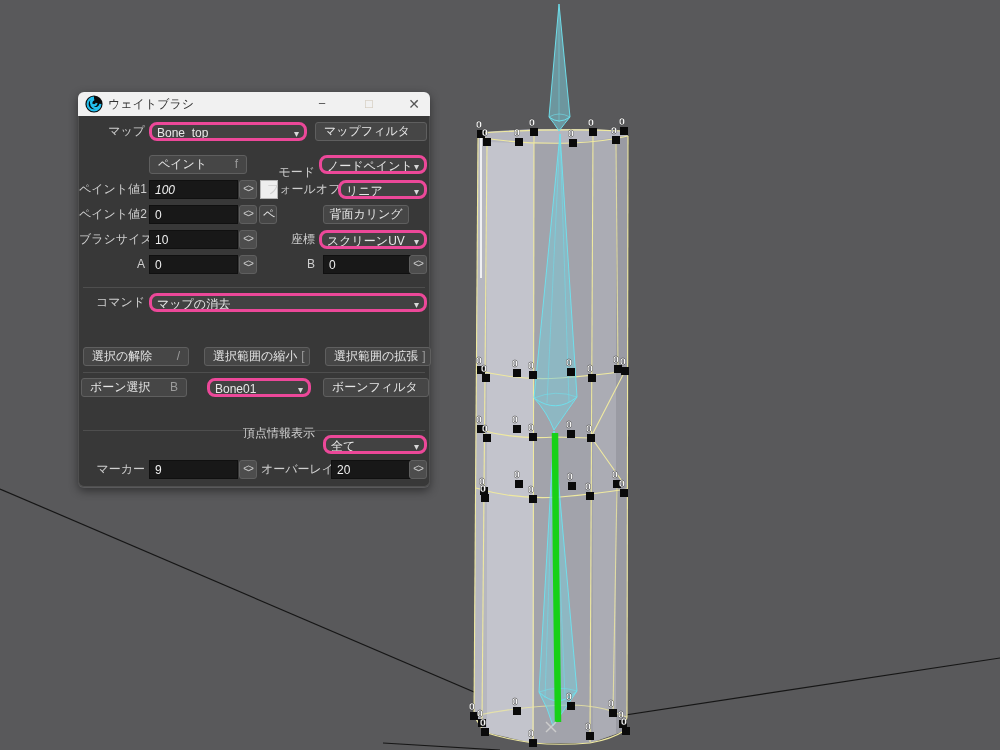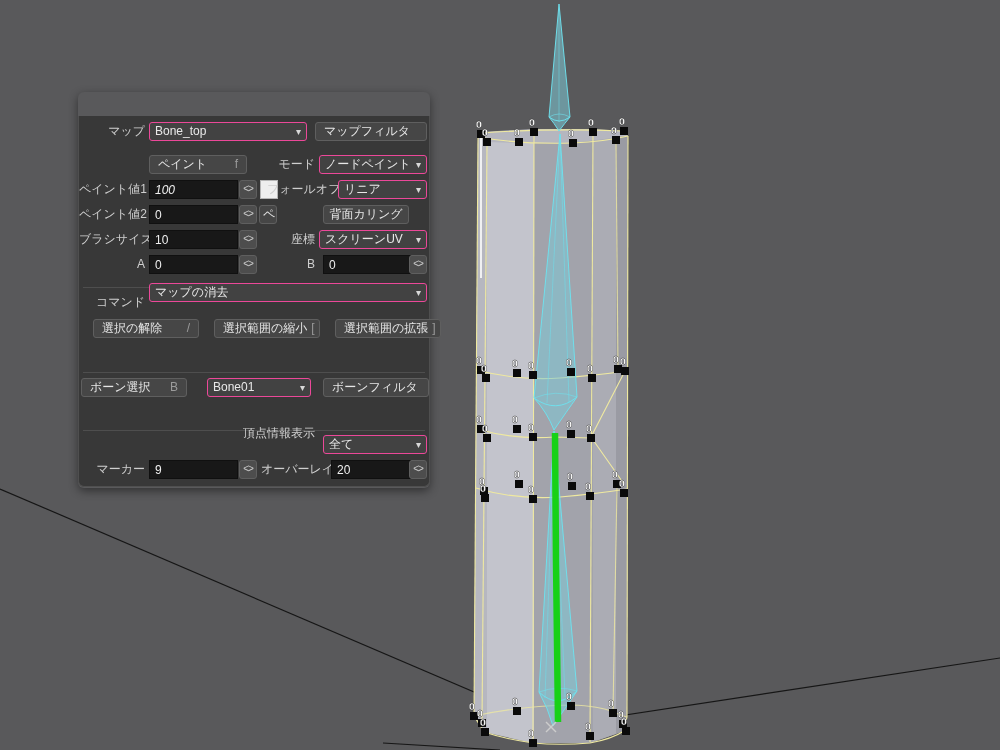--- a/index.html
+++ b/index.html
@@ -18,30 +18,30 @@
   #win-max{color:#cfc4b4;}
   #dlgbody{position:absolute;left:0;top:24px;width:350px;height:370px;background:#383838;
            border:1px solid #4f4f4f;border-top:none;border-radius:0 0 6px 6px;}
   .lbl{position:absolute;height:19px;line-height:19px;color:#cfcfcf;text-align:right;white-space:nowrap;}
   .inp{position:absolute;height:17px;background:#181818;border:1px solid #101010;color:#efefef;
        font-size:12px;padding:0 5px;font-family:"Liberation Sans","DejaVu Sans",sans-serif;}
   .btn{position:absolute;height:19px;line-height:17px;background:#464646;border:1px solid #5f5f5f;
        border-radius:3px;color:#e6e6e6;box-sizing:border-box;display:flex;
        justify-content:space-between;padding:0 8px;white-space:nowrap;overflow:hidden;}
   .btn .sc{color:#9b9b9b;margin-left:4px;}
-  .sel{position:absolute;height:19px;line-height:17px;background:#424242;border:1px solid #ec4899;
-       border-radius:3px;color:#e8e8e8;box-sizing:border-box;display:flex;
+  .sel{position:absolute;height:19px;line-height:17px;background:#424242;border:3px solid #ec4899;
+       border-radius:8px;color:#e8e8e8;box-sizing:border-box;display:flex;
        justify-content:space-between;padding:0 5px;white-space:nowrap;overflow:hidden;}
   .sel .chev{color:#d8d8d8;font-size:10px;}
   .stp{position:absolute;width:18px;height:19px;background:#4d4d4d;border:1px solid #5f5f5f;
        border-radius:3px;box-sizing:border-box;color:#cccccc;text-align:center;line-height:16px;
        font-size:10px;letter-spacing:-1px;}
   .sep{position:absolute;left:4px;width:342px;height:1px;background:#4e4e4e;}
   .swatch{position:absolute;width:16px;height:17px;background:#eeeeee;border:1px solid #b5b5b5;}
-  .btnrow{position:absolute;left:14px;display:flex;}
+  .btnrow{position:absolute;left:4px;display:flex;margin-top:28px;}
   .btnrow .btn{position:relative;width:106px;flex:none;}
   .btnrow .btn + .btn{margin-left:15px;text-align:center;}
 </style>
 </head>
 <body>
 <div id="stage" style="background: rgb(89, 89, 91);">
 
 <svg id="viewport" width="1000" height="750" viewBox="0 0 1000 750">
 
   <g stroke="#161616" stroke-width="1.2" fill="none">
@@ -274,37 +274,47 @@
           <text x="621" y="718" font-size="9" font-weight="bold" text-anchor="middle" fill="#ffffff" stroke="#333333" stroke-width="0.4" font-family="&quot;DejaVu Sans&quot;,sans-serif">0</text>
         </g>
         <g>
           <rect x="622" y="727" width="8" height="8" fill="#0a0a0a"></rect>
           <text x="624" y="725" font-size="9" font-weight="bold" text-anchor="middle" fill="#ffffff" stroke="#333333" stroke-width="0.4" font-family="&quot;DejaVu Sans&quot;,sans-serif">0</text>
         </g>
       </g>
 </svg>
 
 <div id="dialog">
+  <div id="titlebar">
+    <svg width="18" height="18" style="position:absolute;left:7px;top:3px">
+      <circle cx="9" cy="9" r="8.6" fill="#0b0b0b"></circle>
+      <path d="M9 2.6 A6.4 6.4 0 1 0 15.4 9 A4.6 4.6 0 1 1 9 4.2 A3 3 0 1 0 11.8 8.2" fill="none" stroke="#23bfee" stroke-width="2.1"></path>
+    </svg>
+    <span class="ttl">ウェイトブラシ</span>
+    <span class="winbtn" id="win-min" style="left:231px">−</span>
+    <span class="winbtn" id="win-max" style="left:278px">□</span>
+    <span class="winbtn" id="win-close" style="left:323px;font-size:14px">✕</span>
+  </div>
 
   <div id="dlgbody">
 
     <span class="lbl" style="left:0;top:6px;width:66px">マップ</span>
     <div class="sel" style="left:70px;top:6px;width:158px">
       <span>Bone_top</span>
       <span class="chev">▾</span>
     </div>
     <div class="btn" style="left:236px;top:6px;width:112px">
       <span>マップフィルタ</span>
     </div>
 
     <div class="btn" style="left:70px;top:39px;width:98px">
       <span>ペイント</span>
       <span class="sc">f</span>
     </div>
-    <span class="lbl" style="left:172px;top:39px;width:64px">モード</span>
+    <span class="lbl" style="left:172px;top:47px;width:64px">モード</span>
     <div class="sel" style="left:240px;top:39px;width:108px">
       <span>ノードペイント</span>
       <span class="chev">▾</span>
     </div>
 
     <span class="lbl" style="left:0;top:64px;width:66px">ペイント値1</span>
     <input class="inp" style="left: 70px; top: 64px; width: 77px; font-style: italic;" value="100">
     <span class="stp" style="left:160px;top:64px">&lt;&gt;</span>
     <span class="swatch" style="left:181px;top:64px"></span>
     <span class="lbl" style="left:188px;top:64px;width:68px">フォールオフ</span>
@@ -335,21 +345,21 @@
     <span class="lbl" style="left:0;top:139px;width:66px">A</span>
     <input class="inp" style="left: 70px; top: 139px; width: 77px;" value="0">
     <span class="stp" style="left:160px;top:139px">&lt;&gt;</span>
     <span class="lbl" style="left:204px;top:139px;width:32px">B</span>
     <input class="inp" style="left: 244px; top: 139px; width: 76px;" value="0">
     <span class="stp" style="left:330px;top:139px">&lt;&gt;</span>
 
     <div class="sep" style="top:171px"></div>
 
     <span class="lbl" style="left:0;top:177px;width:66px">コマンド</span>
-    <div class="sel" style="left:70px;top:167px;width:278px">
+    <div class="sel" style="left:70px;top:177px;width:278px">
       <span>マップの消去</span>
       <span class="chev">▾</span>
     </div>
 
     <div class="btnrow" style="top:203px" id="row-selection">
           <div class="btn">
             <span>選択の解除</span>
             <span class="sc">/</span>
           </div>
           <div class="btn">

